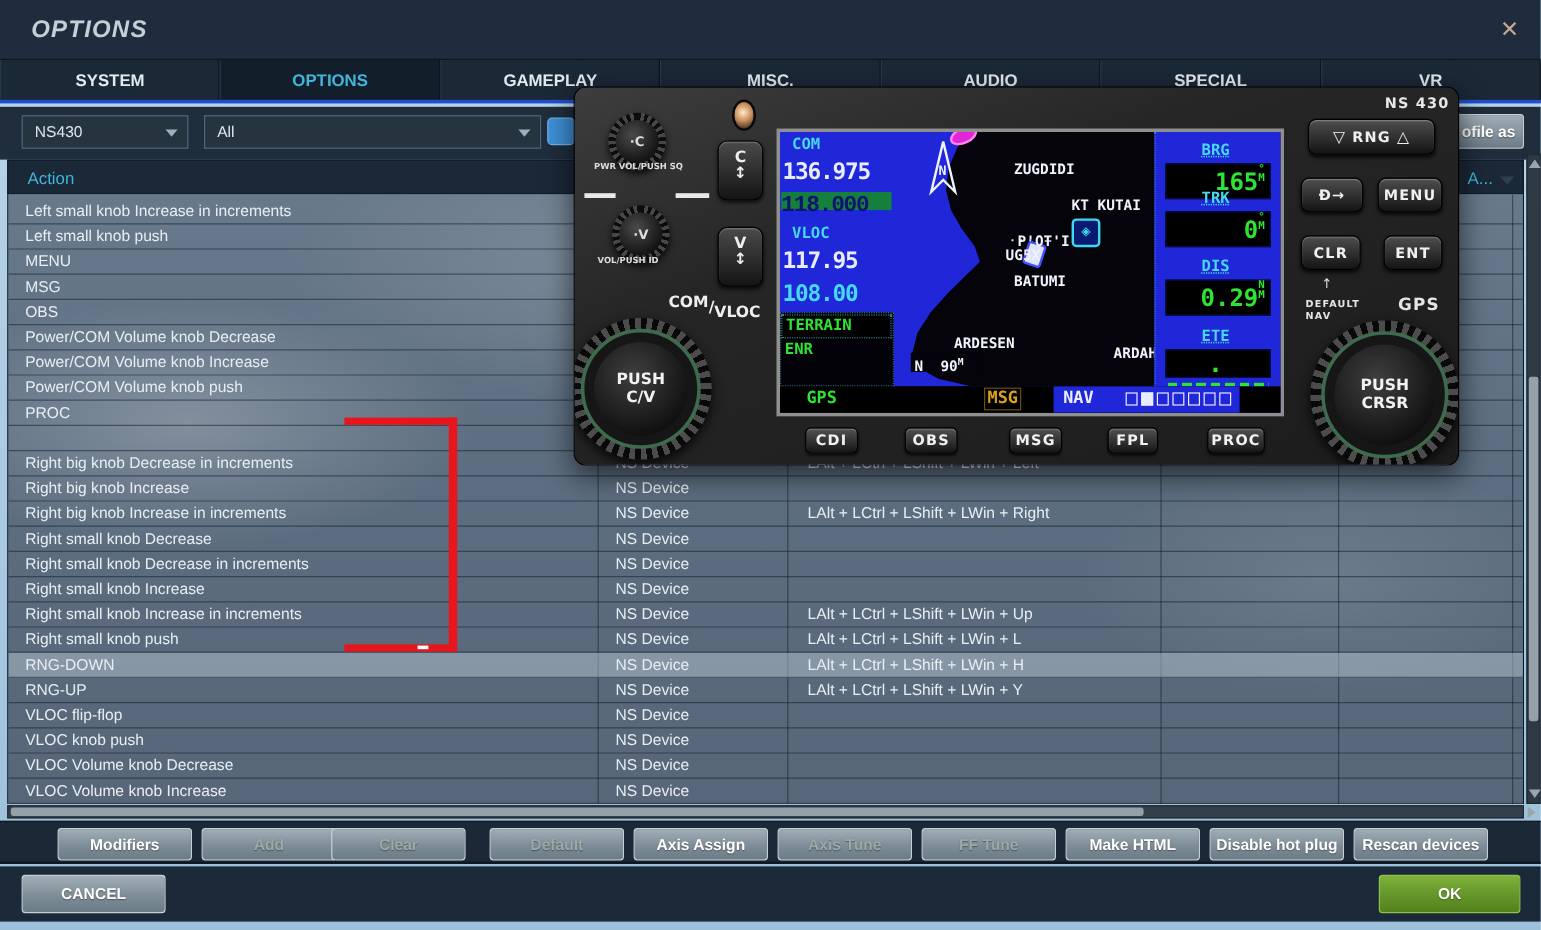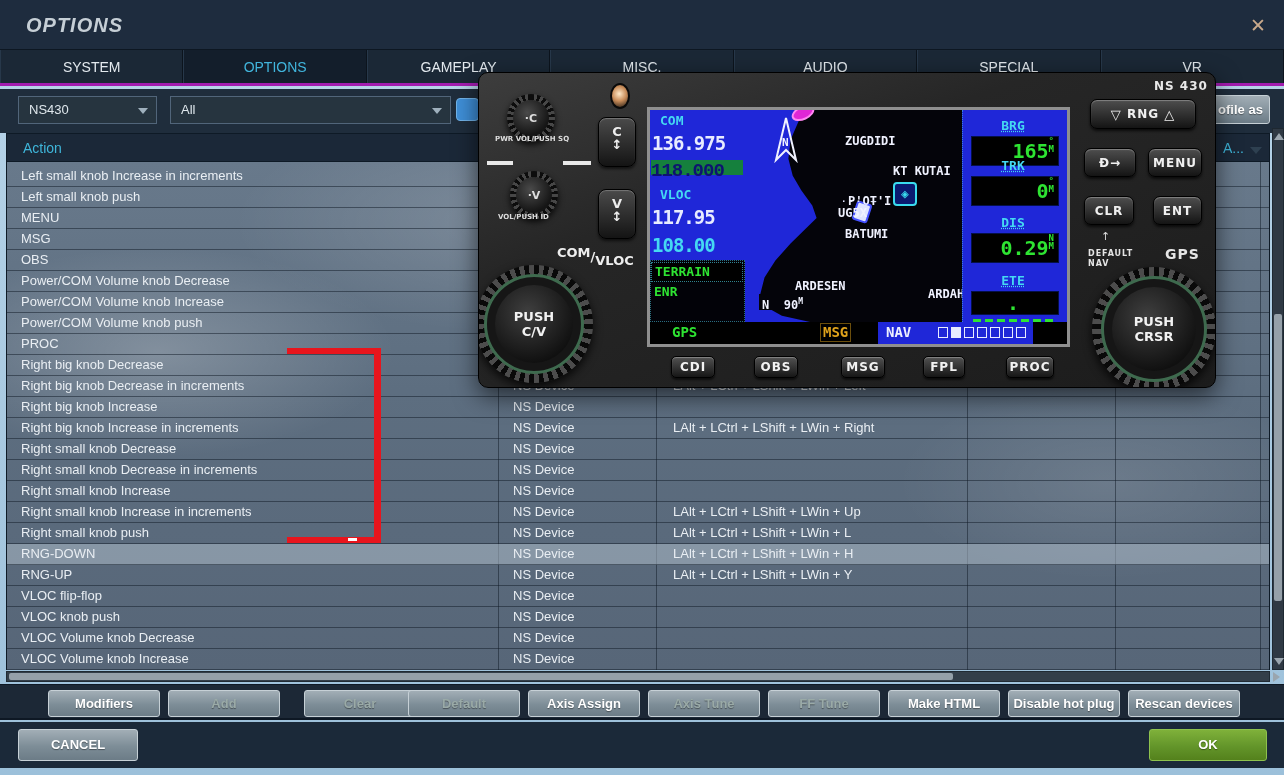--- a/index.html
+++ b/index.html
@@ -11,21 +11,21 @@
   
   .titlebar { position:absolute; left:0; top:0; width:1284px; height:50px;
     background:#1e2c3e; border-bottom:1px solid #0d1722; }
   .title { position:absolute; left:26px; top:14px; font-size:20px; font-weight:bold;
     font-style:italic; color:#c6cfd6; letter-spacing:1px; }
   .close-x { position:absolute; right:16px; top:16px; width:20px; height:20px;
     color:#c9a98b; font-size:19px; line-height:20px; text-align:center; cursor:pointer; }
 
   
   .tabbar { position:absolute; left:0; top:50px; width:1284px; height:36px; display:flex;
-    background:#1a2735; border-bottom:3px solid #a21caf; }
+    background:#1a2735; border-bottom:3px solid #1d4ed8;font-weight:bold; }
   .tab { flex:1 1 0; display:flex; align-items:center; justify-content:center;
     color:#e3e9ee; font-size:14px; border-right:1px solid #0c141d; border-left:1px solid #27384a;
     background:#1b2836; cursor:pointer; }
   .tab.active { background:#131e2b; color:#41b5dc; }
 
   
   .filterrow { position:absolute; left:0; top:89px; width:1284px; height:44px; background:#1f2d3c; }
   .dropdown { position:absolute; top:7px; height:28px; background:#26343f; border:1px solid #51657a;
     color:#dfe7ec; font-size:13px; line-height:26px; padding:0 10px; cursor:pointer; }
   .dd-caret { position:absolute; right:8px; top:11px; width:0; height:0;
@@ -285,21 +285,20 @@
         <div class="c-action">Power/COM Volume knob push</div>
         <div class="c-device">NS Device</div>
         <div class="c-binding"></div>
       </div>
       <div class="trow" style="top: 172px;">
         <div class="c-action">PROC</div>
         <div class="c-device">NS Device</div>
         <div class="c-binding"></div>
       </div>
       <div class="trow" style="top: 193px;">
-        <div class="c-action">Right big knob Decrease</div>
         <div class="c-device">NS Device</div>
         <div class="c-binding"></div>
       </div>
       <div class="trow" style="top: 214px;">
         <div class="c-action">Right big knob Decrease in increments</div>
         <div class="c-device">NS Device</div>
         <div class="c-binding">LAlt + LCtrl + LShift + LWin + Left</div>
       </div>
       <div class="trow" style="top: 235px;">
         <div class="c-action">Right big knob Increase</div>
@@ -373,21 +372,21 @@
   <div class="harrow"></div>
   <div class="vscroll">
     <div class="varrow-up"></div>
     <div class="vthumb"></div>
     <div class="varrow-dn"></div>
   </div>
 
   <div class="footer" id="footer-btns">
       <div class="btn" style="left: 48px;">Modifiers</div>
       <div class="btn disabled" style="left: 168px;">Add</div>
-      <div class="btn disabled" style="left: 304px;">Clear</div>
+      <div class="btn disabled" style="left: 276px;">Clear</div>
       <div class="btn disabled" style="left: 408px;">Default</div>
       <div class="btn" style="left: 528px;">Axis Assign</div>
       <div class="btn disabled" style="left: 648px;">Axis Tune</div>
       <div class="btn disabled" style="left: 768px;">FF Tune</div>
       <div class="btn" style="left: 888px;">Make HTML</div>
       <div class="btn" style="left: 1008px;">Disable hot plug</div>
       <div class="btn" style="left: 1128px;">Rescan devices</div>
     </div>
 
   <div class="bottombar">

